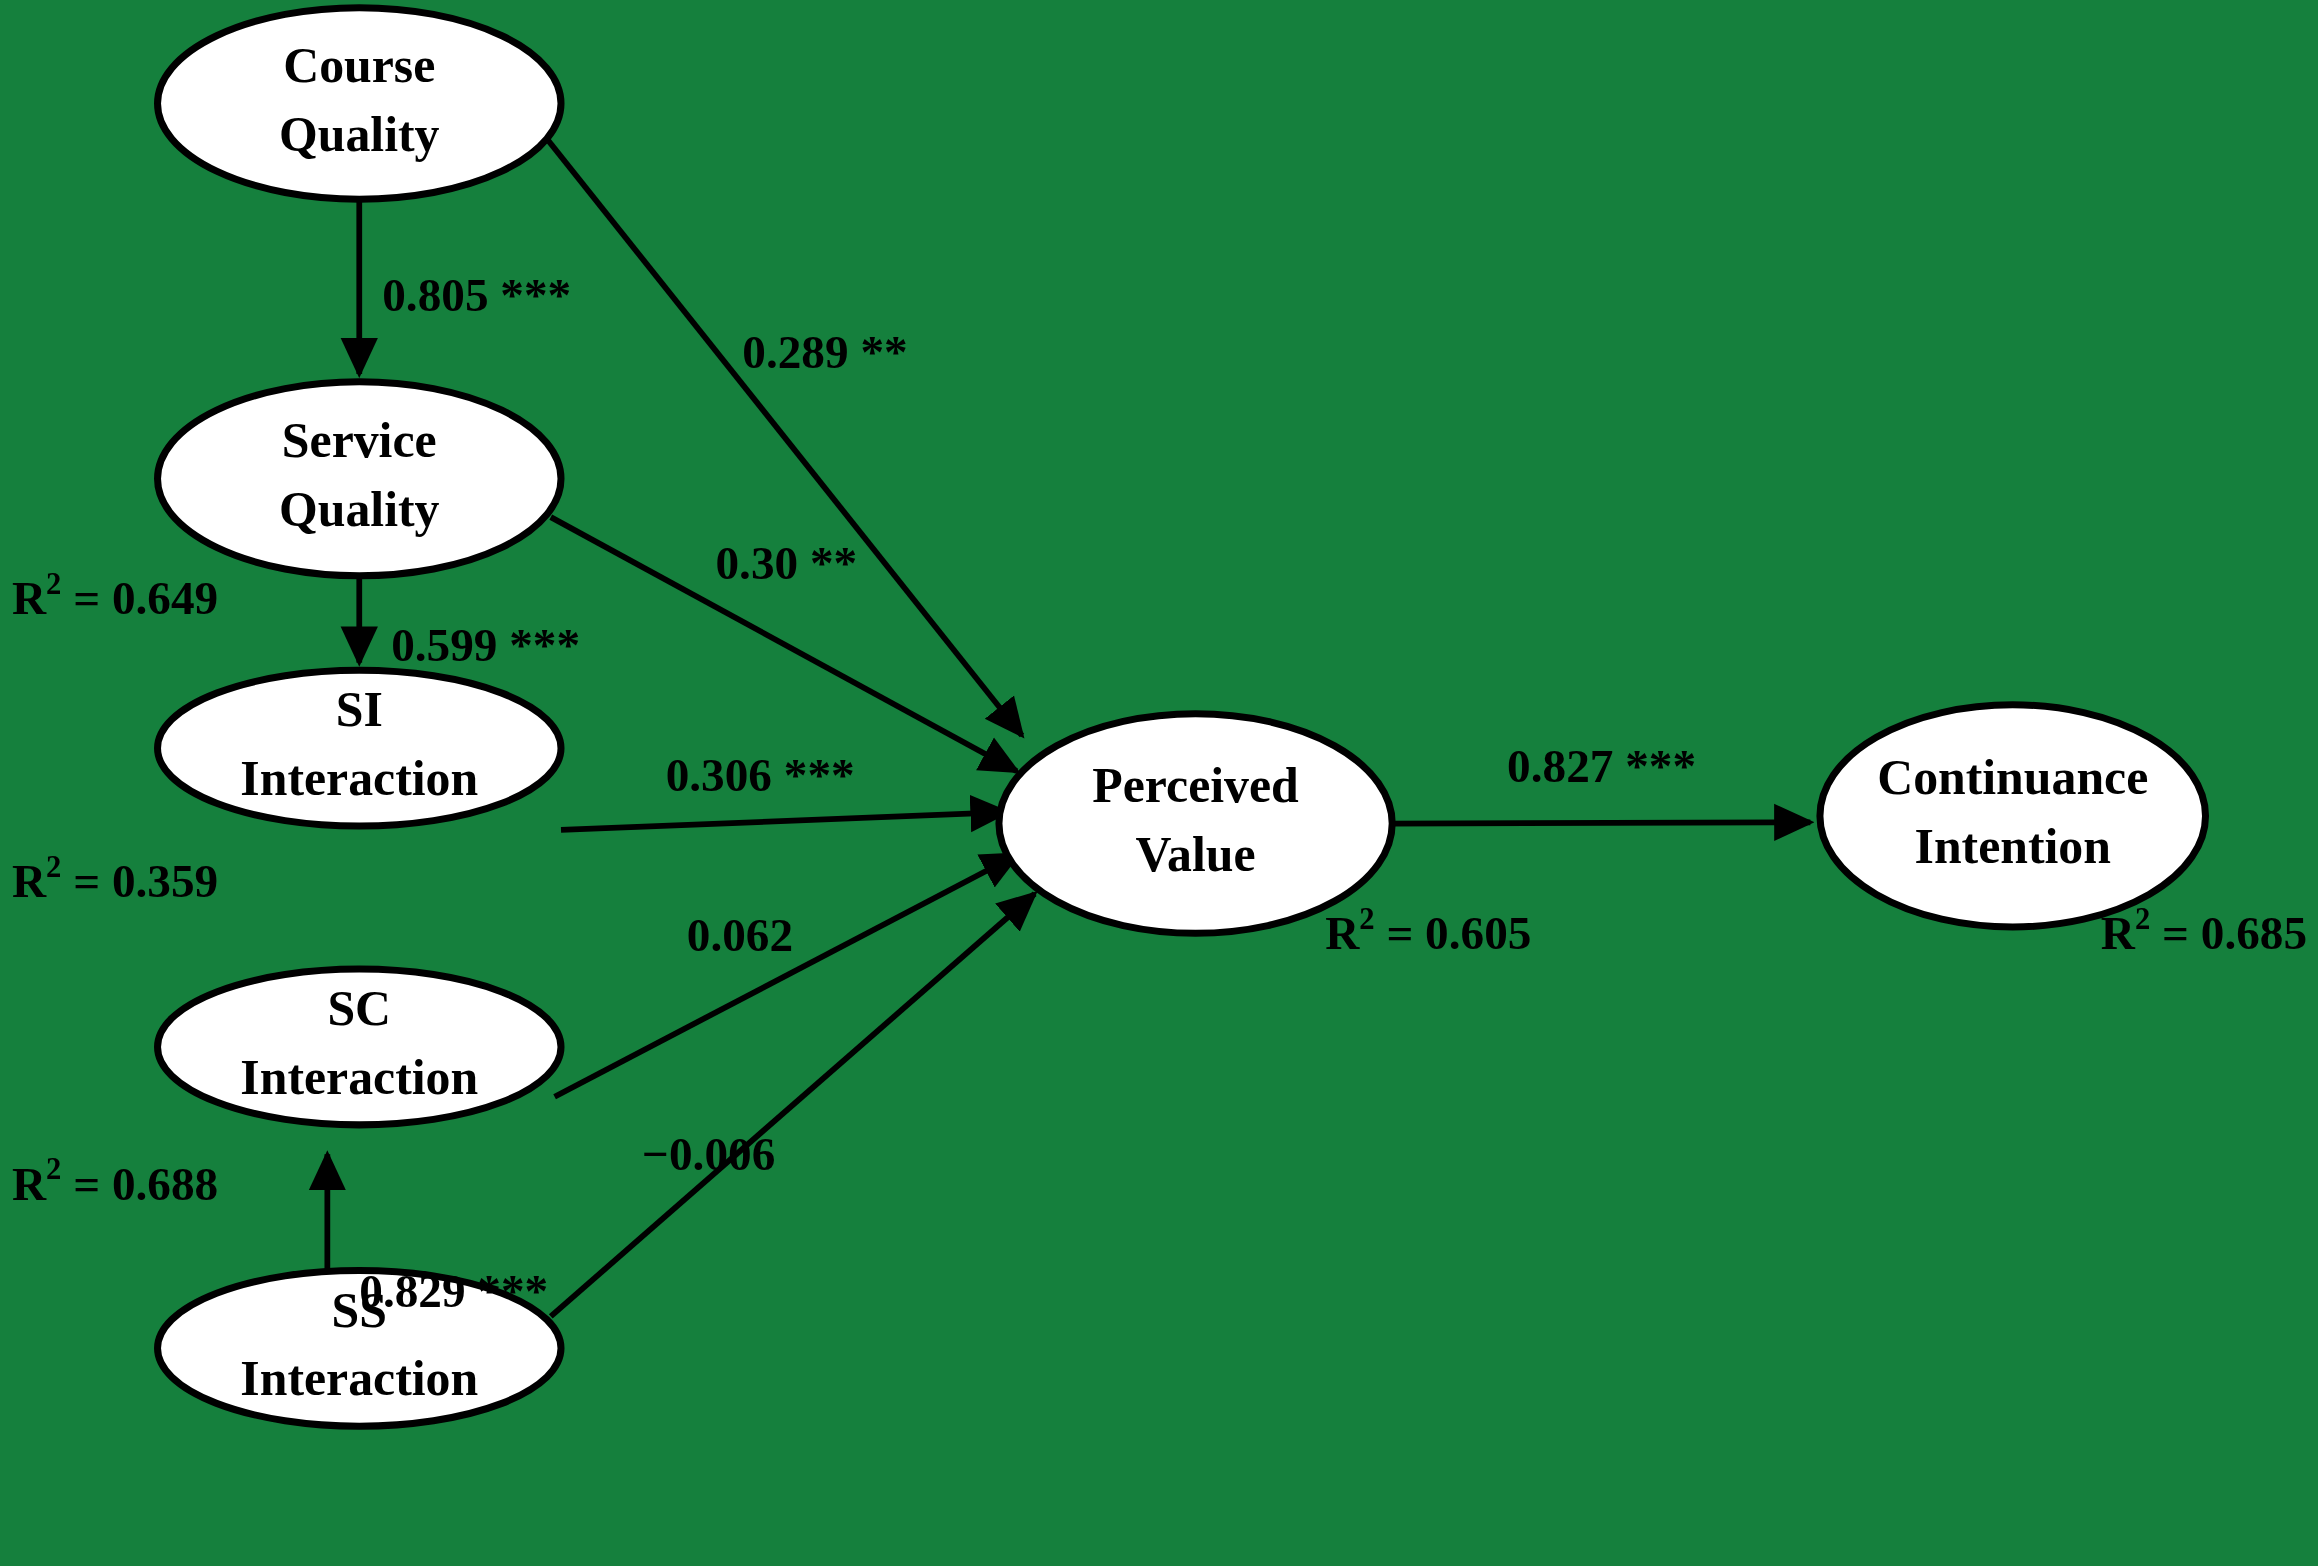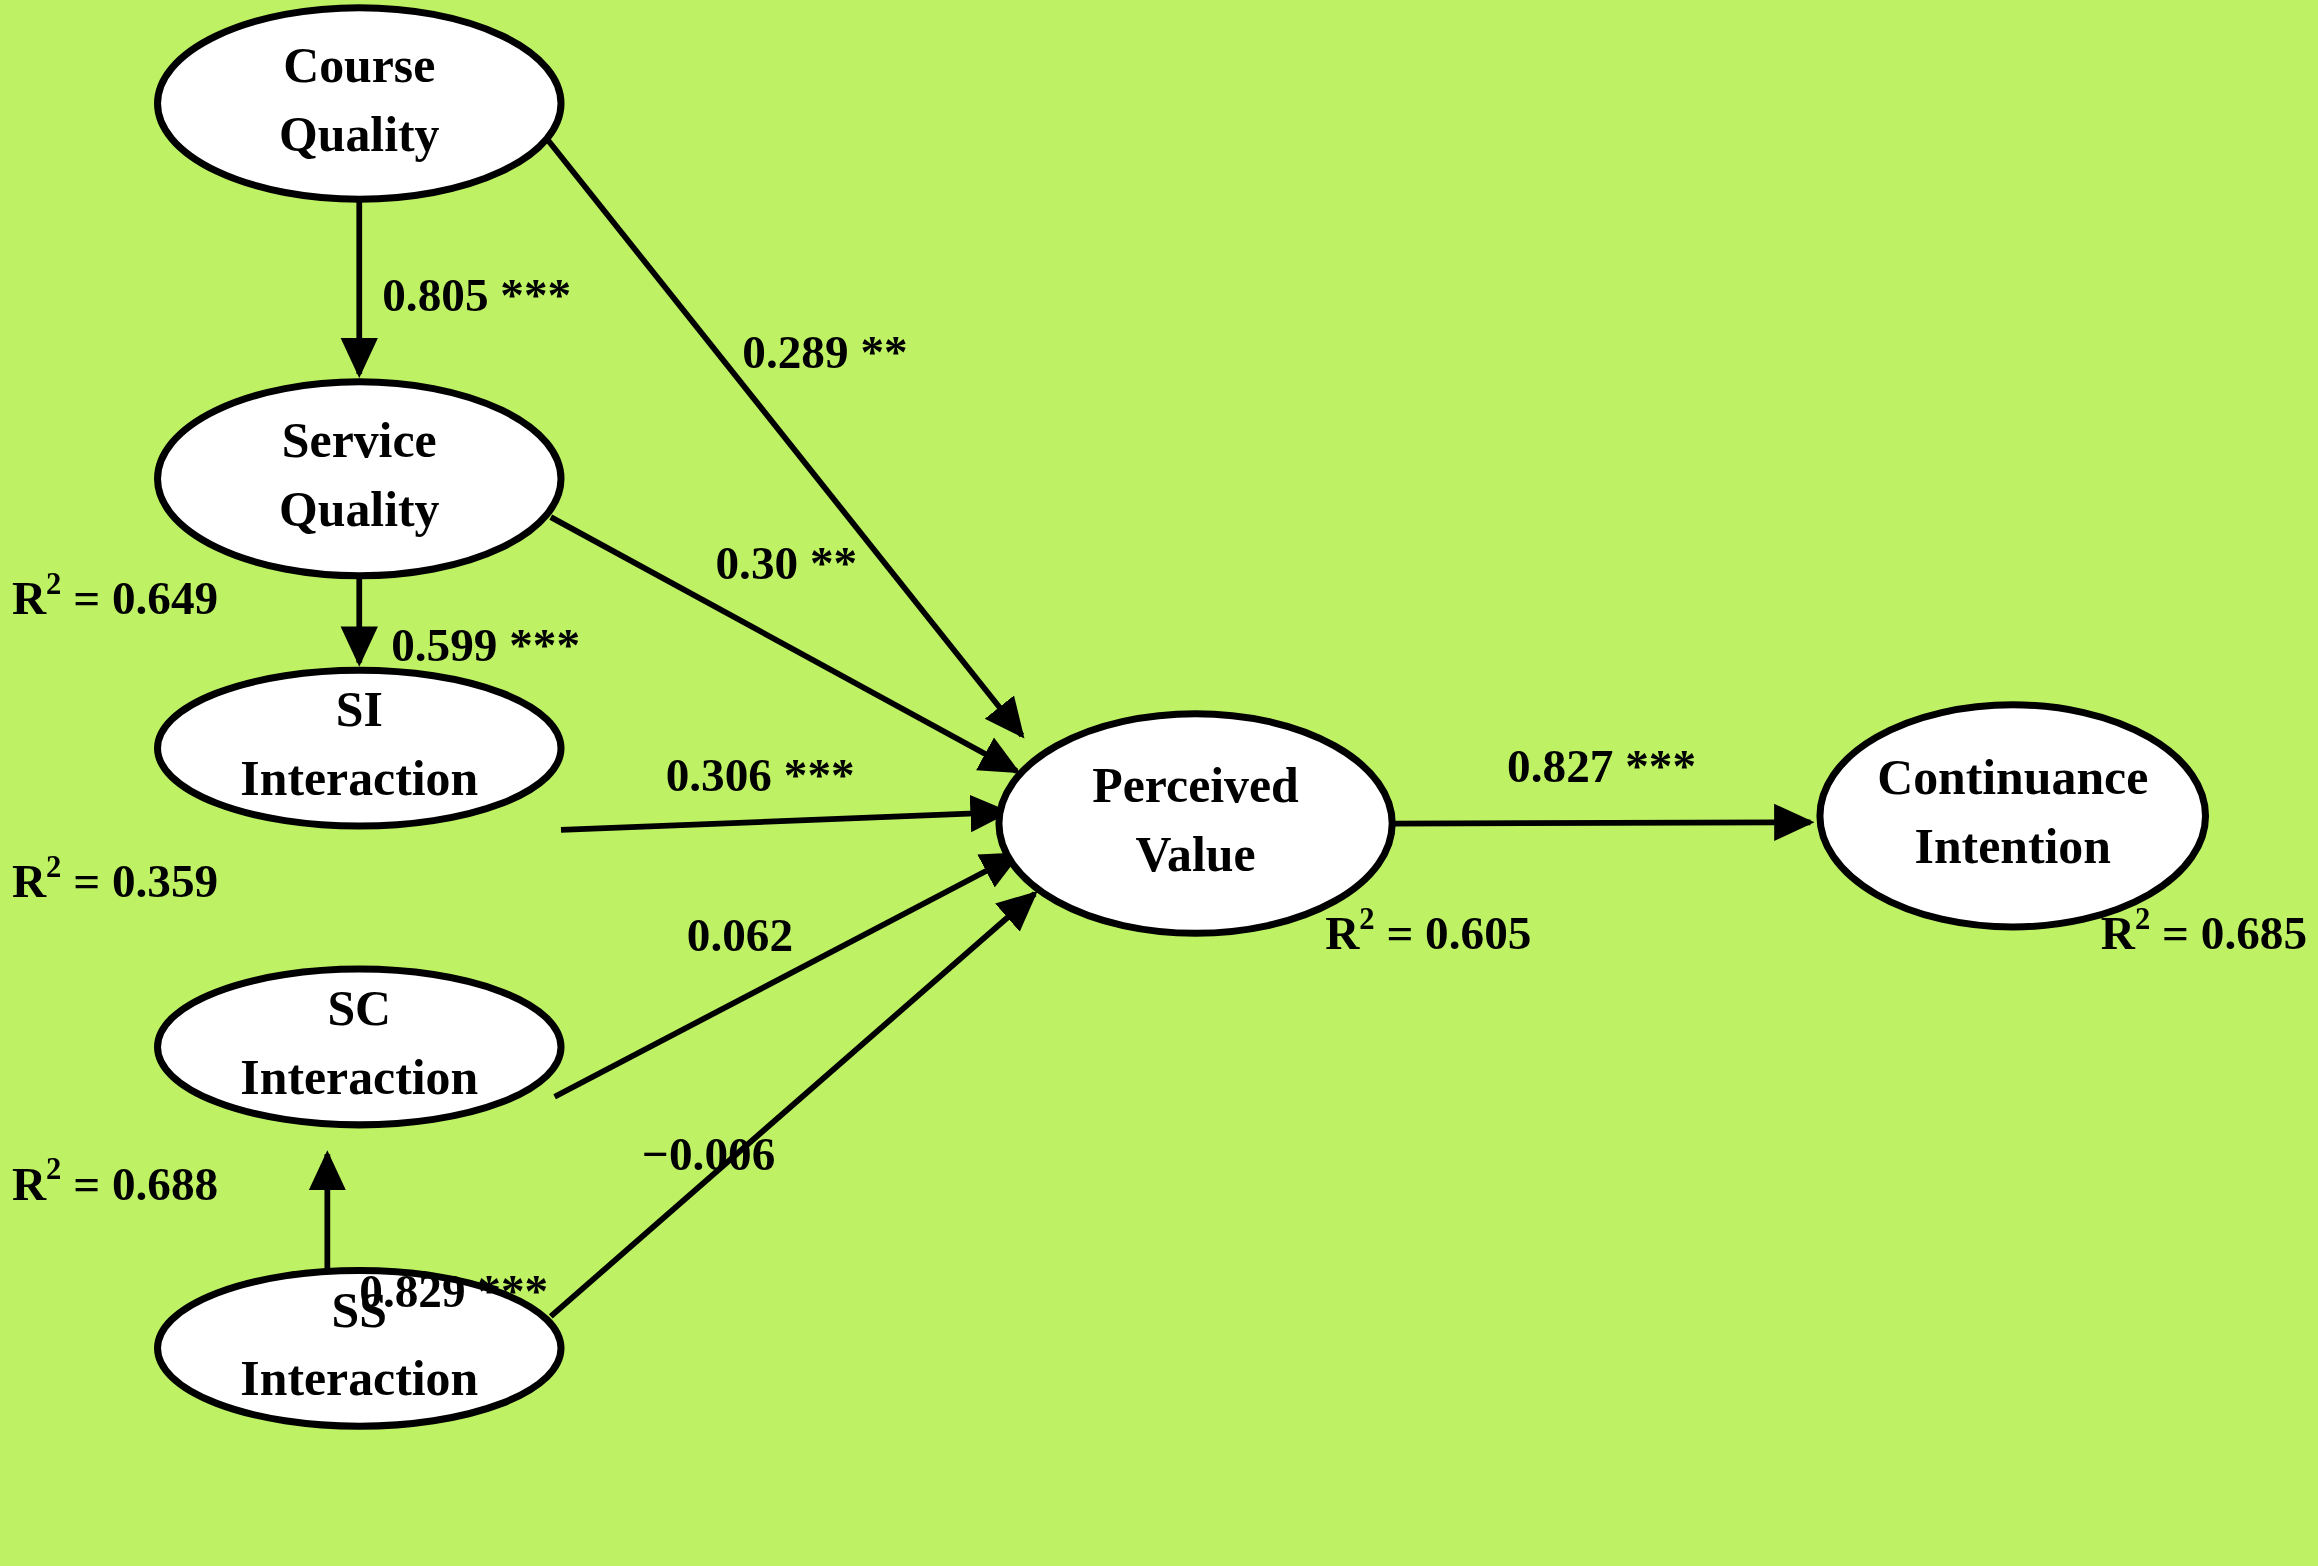--- a/index.html
+++ b/index.html
@@ -11,21 +11,21 @@
   body {
     width: 2319px;
     height: 1566px;
     font-family: "Liberation Serif", "DejaVu Serif", serif;
     overflow: hidden;
   }
   #diagram-root {
     position: relative;
     width: 2319px;
     height: 1566px;
-    background: #bef264;
+    background: #15803d;
   }
   svg#sem-canvas {
     position: absolute;
     top: 0;
     left: 0;
     width: 2319px;
     height: 1566px;
     display: block;
   }
   .node-ellipse {

